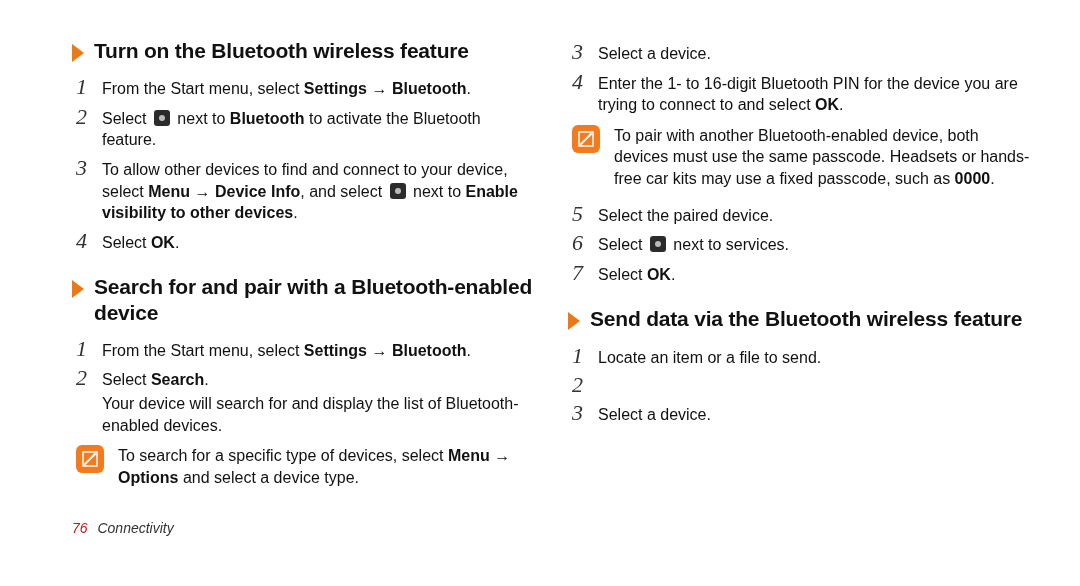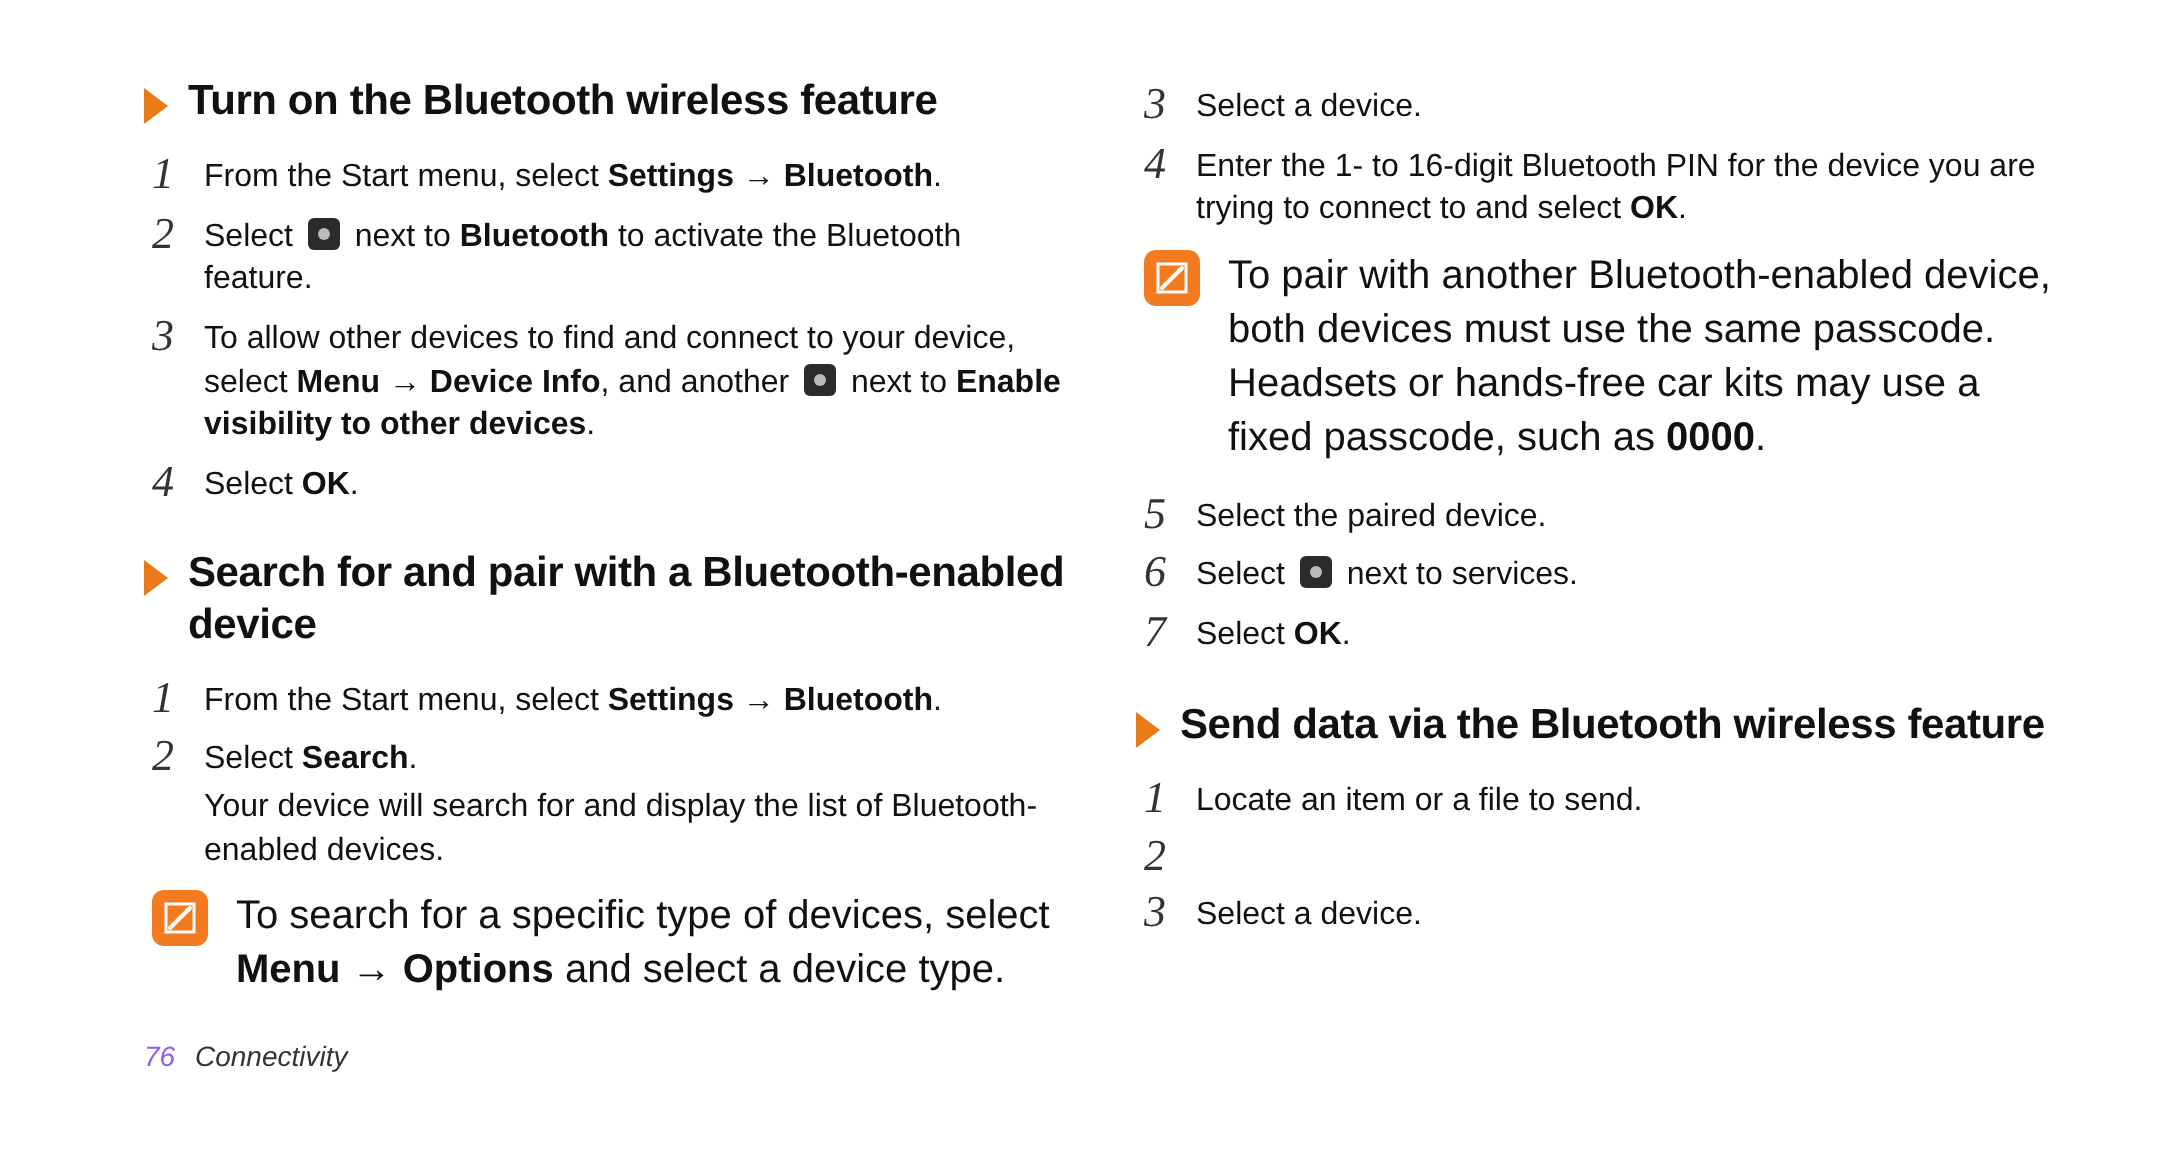--- a/index.html
+++ b/index.html
@@ -113,33 +113,33 @@
     width: 28px;
     height: 28px;
     border-radius: 6px;
     background: #f37b1f;
     margin-right: 14px;
     position: relative;
   }
   .note-icon svg { position:absolute; top:4px; left:4px; }
   .note-text {
     flex: 1;
-    font-size: 20px;
+    font-size: 16px;
     line-height: 1.35;
     padding-top: 0;
   }
   .footer {
     position: absolute;
     left: 60px;
     bottom: 16px;
     font-size: 14px;
   }
   .footer .pnum {
     font-style: italic;
-    color: #8b5cf6;
+    color: #b91c1c;
     margin-right: 6px;
   }
   .footer .sect {
     font-style: italic;
     color: #333;
     text-align: center;
   }
   .arrow {
     font-weight: 400;
   }
@@ -165,21 +165,21 @@
       </li>
       <li>
         <span class="stepnum">2</span>
         <span class="steptext">
           <span>Select </span><span class="inline-icon"></span><span> next to </span><span class="bold">Bluetooth</span><span> to activate the Bluetooth feature.</span>
         </span>
       </li>
       <li>
         <span class="stepnum">3</span>
         <span class="steptext">
-          <span>To allow other devices to find and connect to your device, select </span><span class="bold">Menu</span><span class="arrow"> → </span><span class="bold">Device Info</span><span>, and another </span><span class="inline-icon"></span><span> next to </span><span class="bold">Enable visibility to other devices</span><span>.</span>
+          <span>To allow other devices to find and connect to your device, select </span><span class="bold">Menu</span><span class="arrow"> → </span><span class="bold">Device Info</span><span>, and select </span><span class="inline-icon"></span><span> next to </span><span class="bold">Enable visibility to other devices</span><span>.</span>
         </span>
       </li>
       <li>
         <span class="stepnum">4</span>
         <span class="steptext">
           <span>Select </span><span class="bold">OK</span><span>.</span>
         </span>
       </li>
     </ol>
 

